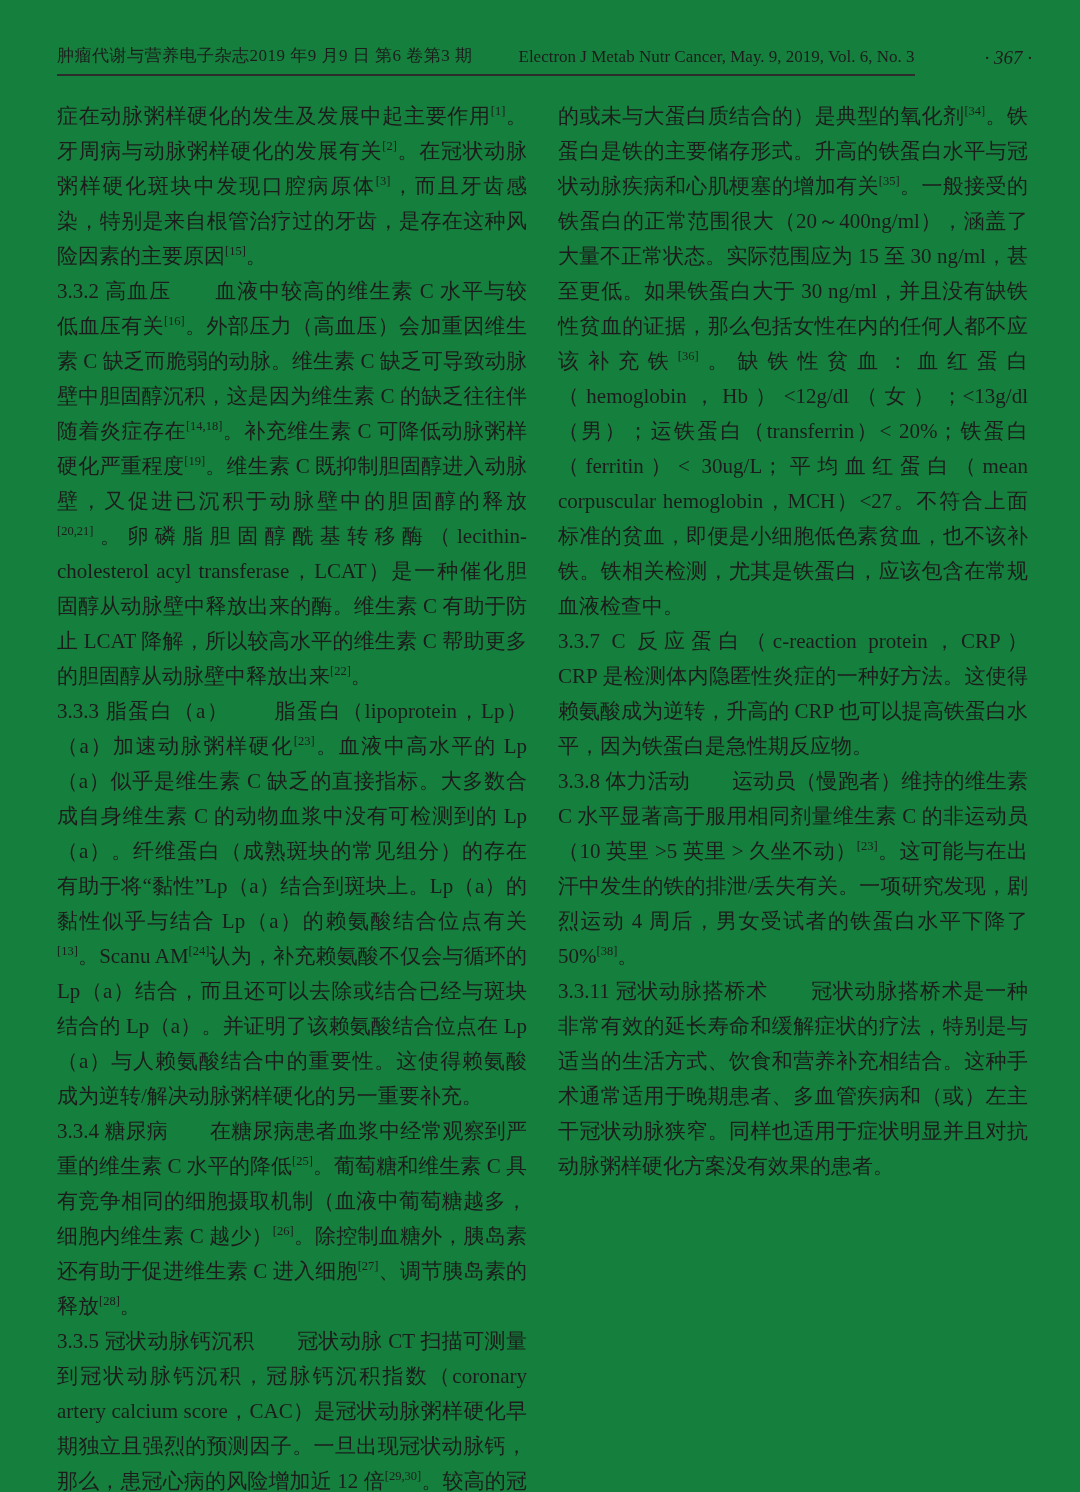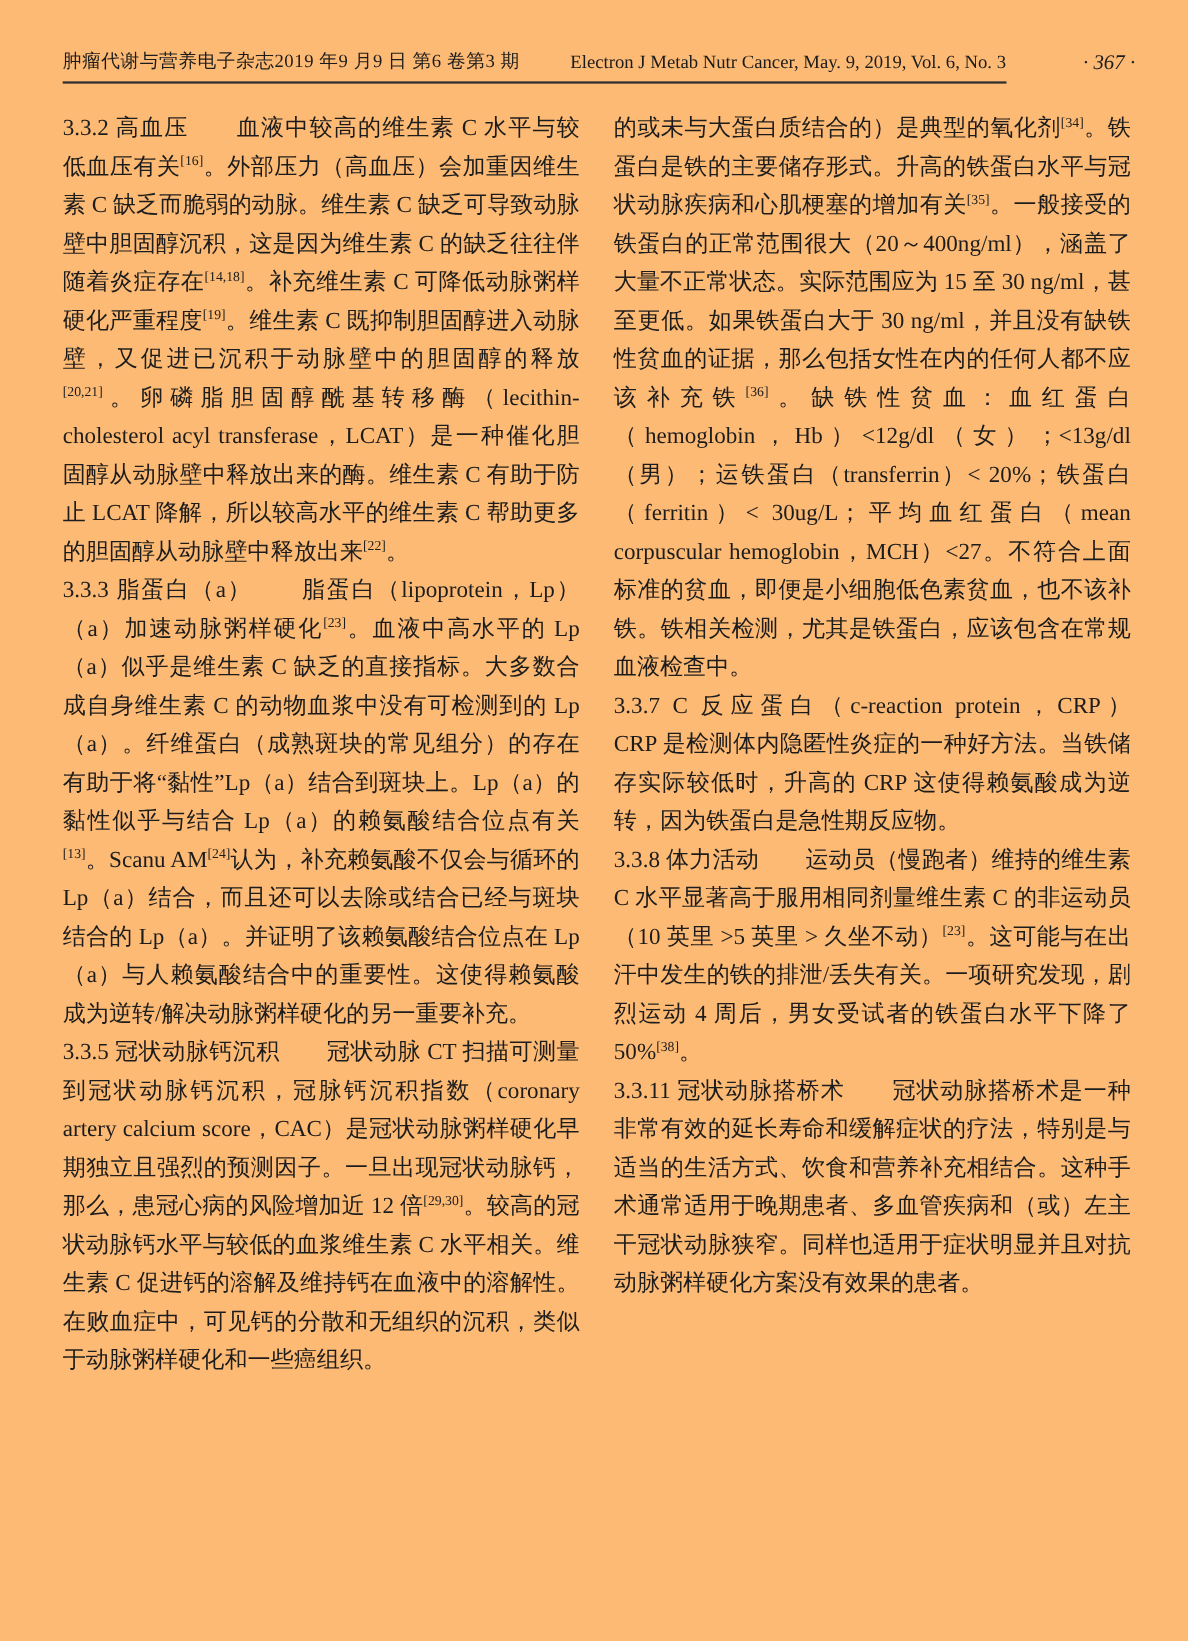--- a/index.html
+++ b/index.html
@@ -5,21 +5,21 @@
   html, body {
     margin: 0;
     padding: 0;
     background: #e9e8e5;
   }
   .page {
     position: relative;
     width: 1080px;
     height: 1492px;
     margin: 0 auto;
-    background: #fdba74;
+    background: #15803d;
     color: #1c1c1c;
     font-family: "Liberation Serif", "DejaVu Serif", serif;
     overflow: hidden;
   }
   .header {
     position: absolute;
     top: 44px;
     left: 57px;
     right: 48px;
     display: flex;
@@ -80,25 +80,27 @@
   <div class="header">
     <div class="header-left">
       <span class="journal-cn">肿瘤代谢与营养电子杂志2019 年9 月9 日 第6 卷第3 期</span>
       <span class="journal-en">Electron J Metab Nutr Cancer, May. 9, 2019, Vol. 6, No. 3</span>
     </div>
     <span class="page-number">· 367 ·</span>
   </div>
 
   <div class="columns">
     <div class="column">
+        <p class="para">症在动脉粥样硬化的发生及发展中起主要作用<sup class="cite">[1]</sup>。牙周病与动脉粥样硬化的发展有关<sup class="cite">[2]</sup>。在冠状动脉粥样硬化斑块中发现口腔病原体<sup class="cite">[3]</sup>，而且牙齿感染，特别是来自根管治疗过的牙齿，是存在这种风险因素的主要原因<sup class="cite">[15]</sup>。</p>
         <p class="para">3.3.2 高血压　　血液中较高的维生素 C 水平与较低血压有关<sup class="cite">[16]</sup>。外部压力（高血压）会加重因维生素 C 缺乏而脆弱的动脉。维生素 C 缺乏可导致动脉壁中胆固醇沉积，这是因为维生素 C 的缺乏往往伴随着炎症存在<sup class="cite">[14,18]</sup>。补充维生素 C 可降低动脉粥样硬化严重程度<sup class="cite">[19]</sup>。维生素 C 既抑制胆固醇进入动脉壁，又促进已沉积于动脉壁中的胆固醇的释放<sup class="cite">[20,21]</sup>。卵磷脂胆固醇酰基转移酶（lecithin-cholesterol acyl transferase，LCAT）是一种催化胆固醇从动脉壁中释放出来的酶。维生素 C 有助于防止 LCAT 降解，所以较高水平的维生素 C 帮助更多的胆固醇从动脉壁中释放出来<sup class="cite">[22]</sup>。</p>
         <p class="para">3.3.3 脂蛋白（a）　　脂蛋白（lipoprotein，Lp）（a）加速动脉粥样硬化<sup class="cite">[23]</sup>。血液中高水平的 Lp（a）似乎是维生素 C 缺乏的直接指标。大多数合成自身维生素 C 的动物血浆中没有可检测到的 Lp（a）。纤维蛋白（成熟斑块的常见组分）的存在有助于将“黏性”Lp（a）结合到斑块上。Lp（a）的黏性似乎与结合 Lp（a）的赖氨酸结合位点有关<sup class="cite">[13]</sup>。Scanu AM<sup class="cite">[24]</sup>认为，补充赖氨酸不仅会与循环的 Lp（a）结合，而且还可以去除或结合已经与斑块结合的 Lp（a）。并证明了该赖氨酸结合位点在 Lp（a）与人赖氨酸结合中的重要性。这使得赖氨酸成为逆转/解决动脉粥样硬化的另一重要补充。</p>
+        <p class="para">3.3.4 糖尿病　　在糖尿病患者血浆中经常观察到严重的维生素 C 水平的降低<sup class="cite">[25]</sup>。葡萄糖和维生素 C 具有竞争相同的细胞摄取机制（血液中葡萄糖越多，细胞内维生素 C 越少）<sup class="cite">[26]</sup>。除控制血糖外，胰岛素还有助于促进维生素 C 进入细胞<sup class="cite">[27]</sup>、调节胰岛素的释放<sup class="cite">[28]</sup>。</p>
         <p class="para">3.3.5 冠状动脉钙沉积　　冠状动脉 CT 扫描可测量到冠状动脉钙沉积，冠脉钙沉积指数（coronary artery calcium score，CAC）是冠状动脉粥样硬化早期独立且强烈的预测因子。一旦出现冠状动脉钙，那么，患冠心病的风险增加近 12 倍<sup class="cite">[29,30]</sup>。较高的冠状动脉钙水平与较低的血浆维生素 C 水平相关。维生素 C 促进钙的溶解及维持钙在血液中的溶解性。在败血症中，可见钙的分散和无组织的沉积，类似于动脉粥样硬化和一些癌组织。</p>
       </div>
     <div class="column">
         <p class="para">的或未与大蛋白质结合的）是典型的氧化剂<sup class="cite">[34]</sup>。铁蛋白是铁的主要储存形式。升高的铁蛋白水平与冠状动脉疾病和心肌梗塞的增加有关<sup class="cite">[35]</sup>。一般接受的铁蛋白的正常范围很大（20～400ng/ml），涵盖了大量不正常状态。实际范围应为 15 至 30 ng/ml，甚至更低。如果铁蛋白大于 30 ng/ml，并且没有缺铁性贫血的证据，那么包括女性在内的任何人都不应该补充铁<sup class="cite">[36]</sup>。缺铁性贫血：血红蛋白（hemoglobin，Hb）&lt;12g/dl（女）；&lt;13g/dl（男）；运铁蛋白（transferrin）&lt; 20%；铁蛋白（ferritin）&lt; 30ug/L；平均血红蛋白（mean corpuscular hemoglobin，MCH）&lt;27。不符合上面标准的贫血，即便是小细胞低色素贫血，也不该补铁。铁相关检测，尤其是铁蛋白，应该包含在常规血液检查中。</p>
-        <p class="para">3.3.7 C 反应蛋白（c-reaction protein，CRP）　　CRP 是检测体内隐匿性炎症的一种好方法。当铁储存实际较低时，升高的 CRP 这使得赖氨酸成为逆转，因为铁蛋白是急性期反应物。</p>
+        <p class="para">3.3.7 C 反应蛋白（c-reaction protein，CRP）　　CRP 是检测体内隐匿性炎症的一种好方法。这使得赖氨酸成为逆转，升高的 CRP 也可以提高铁蛋白水平，因为铁蛋白是急性期反应物。</p>
         <p class="para">3.3.8 体力活动　　运动员（慢跑者）维持的维生素 C 水平显著高于服用相同剂量维生素 C 的非运动员（10 英里 &gt;5 英里 &gt; 久坐不动）<sup class="cite">[23]</sup>。这可能与在出汗中发生的铁的排泄/丢失有关。一项研究发现，剧烈运动 4 周后，男女受试者的铁蛋白水平下降了 50%<sup class="cite">[38]</sup>。</p>
         <p class="para">3.3.11 冠状动脉搭桥术　　冠状动脉搭桥术是一种非常有效的延长寿命和缓解症状的疗法，特别是与适当的生活方式、饮食和营养补充相结合。这种手术通常适用于晚期患者、多血管疾病和（或）左主干冠状动脉狭窄。同样也适用于症状明显并且对抗动脉粥样硬化方案没有效果的患者。</p>
       </div>
   </div>
 
 </div>
 
 </body></html>

